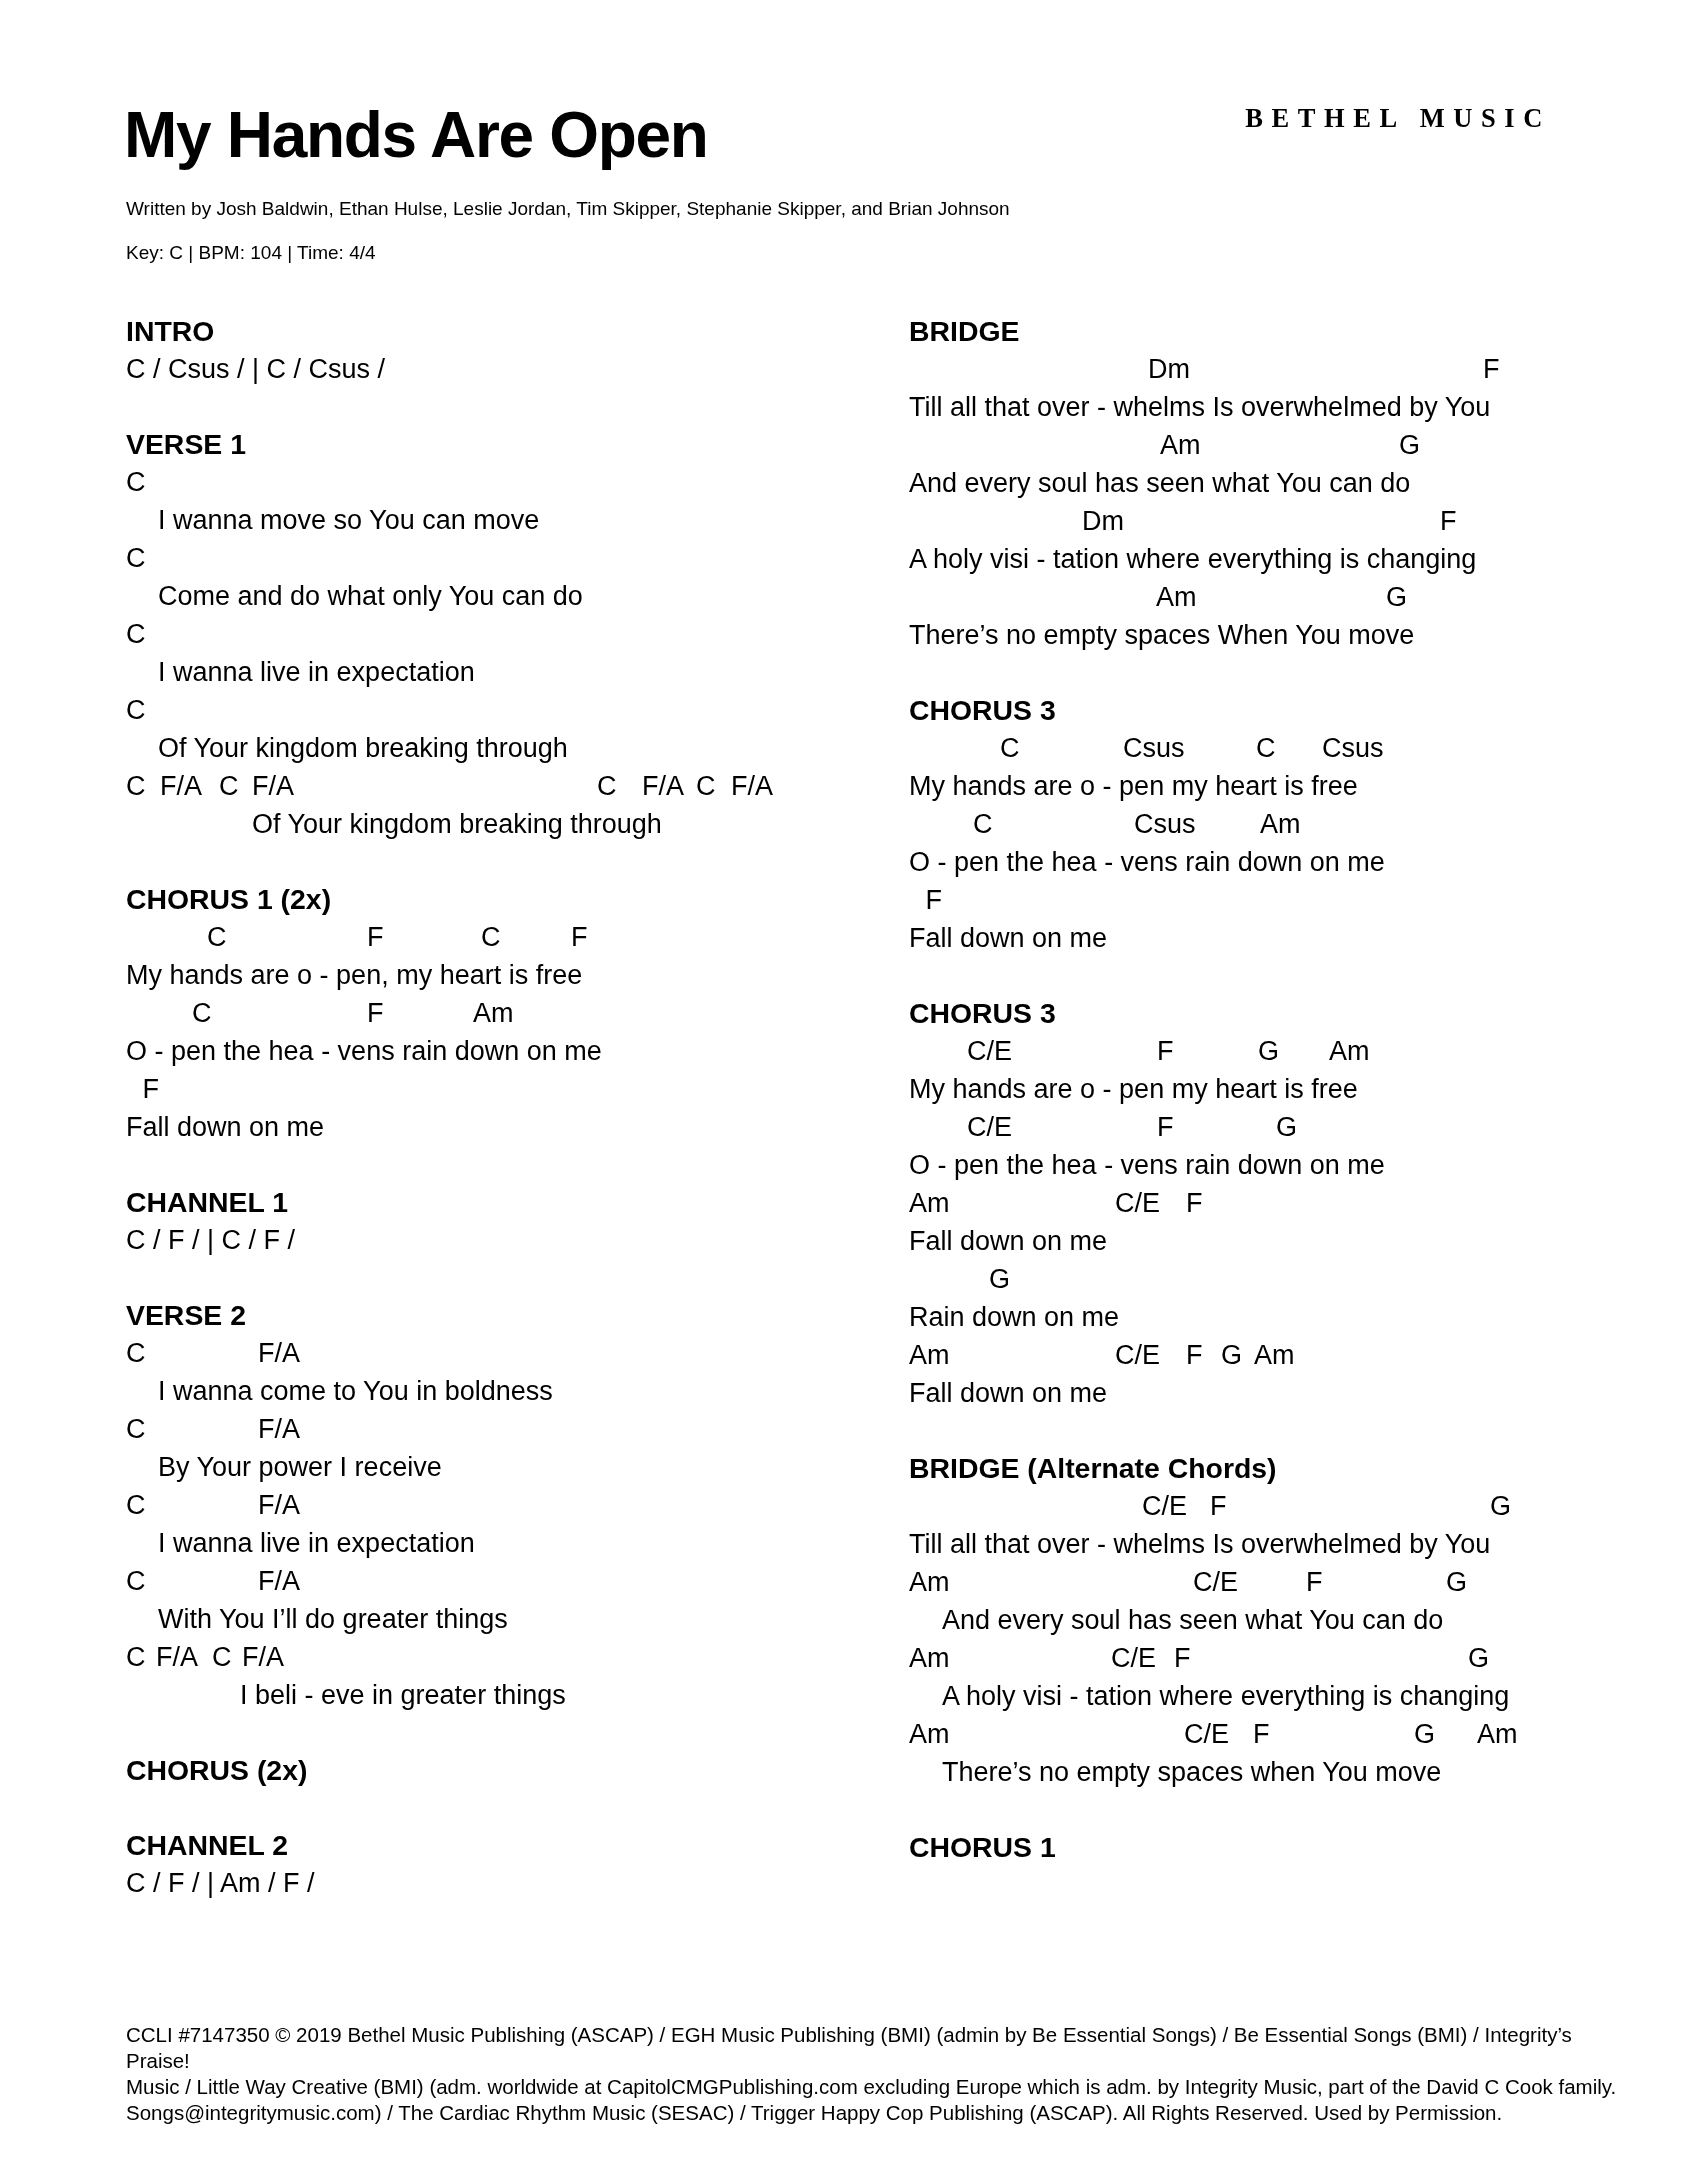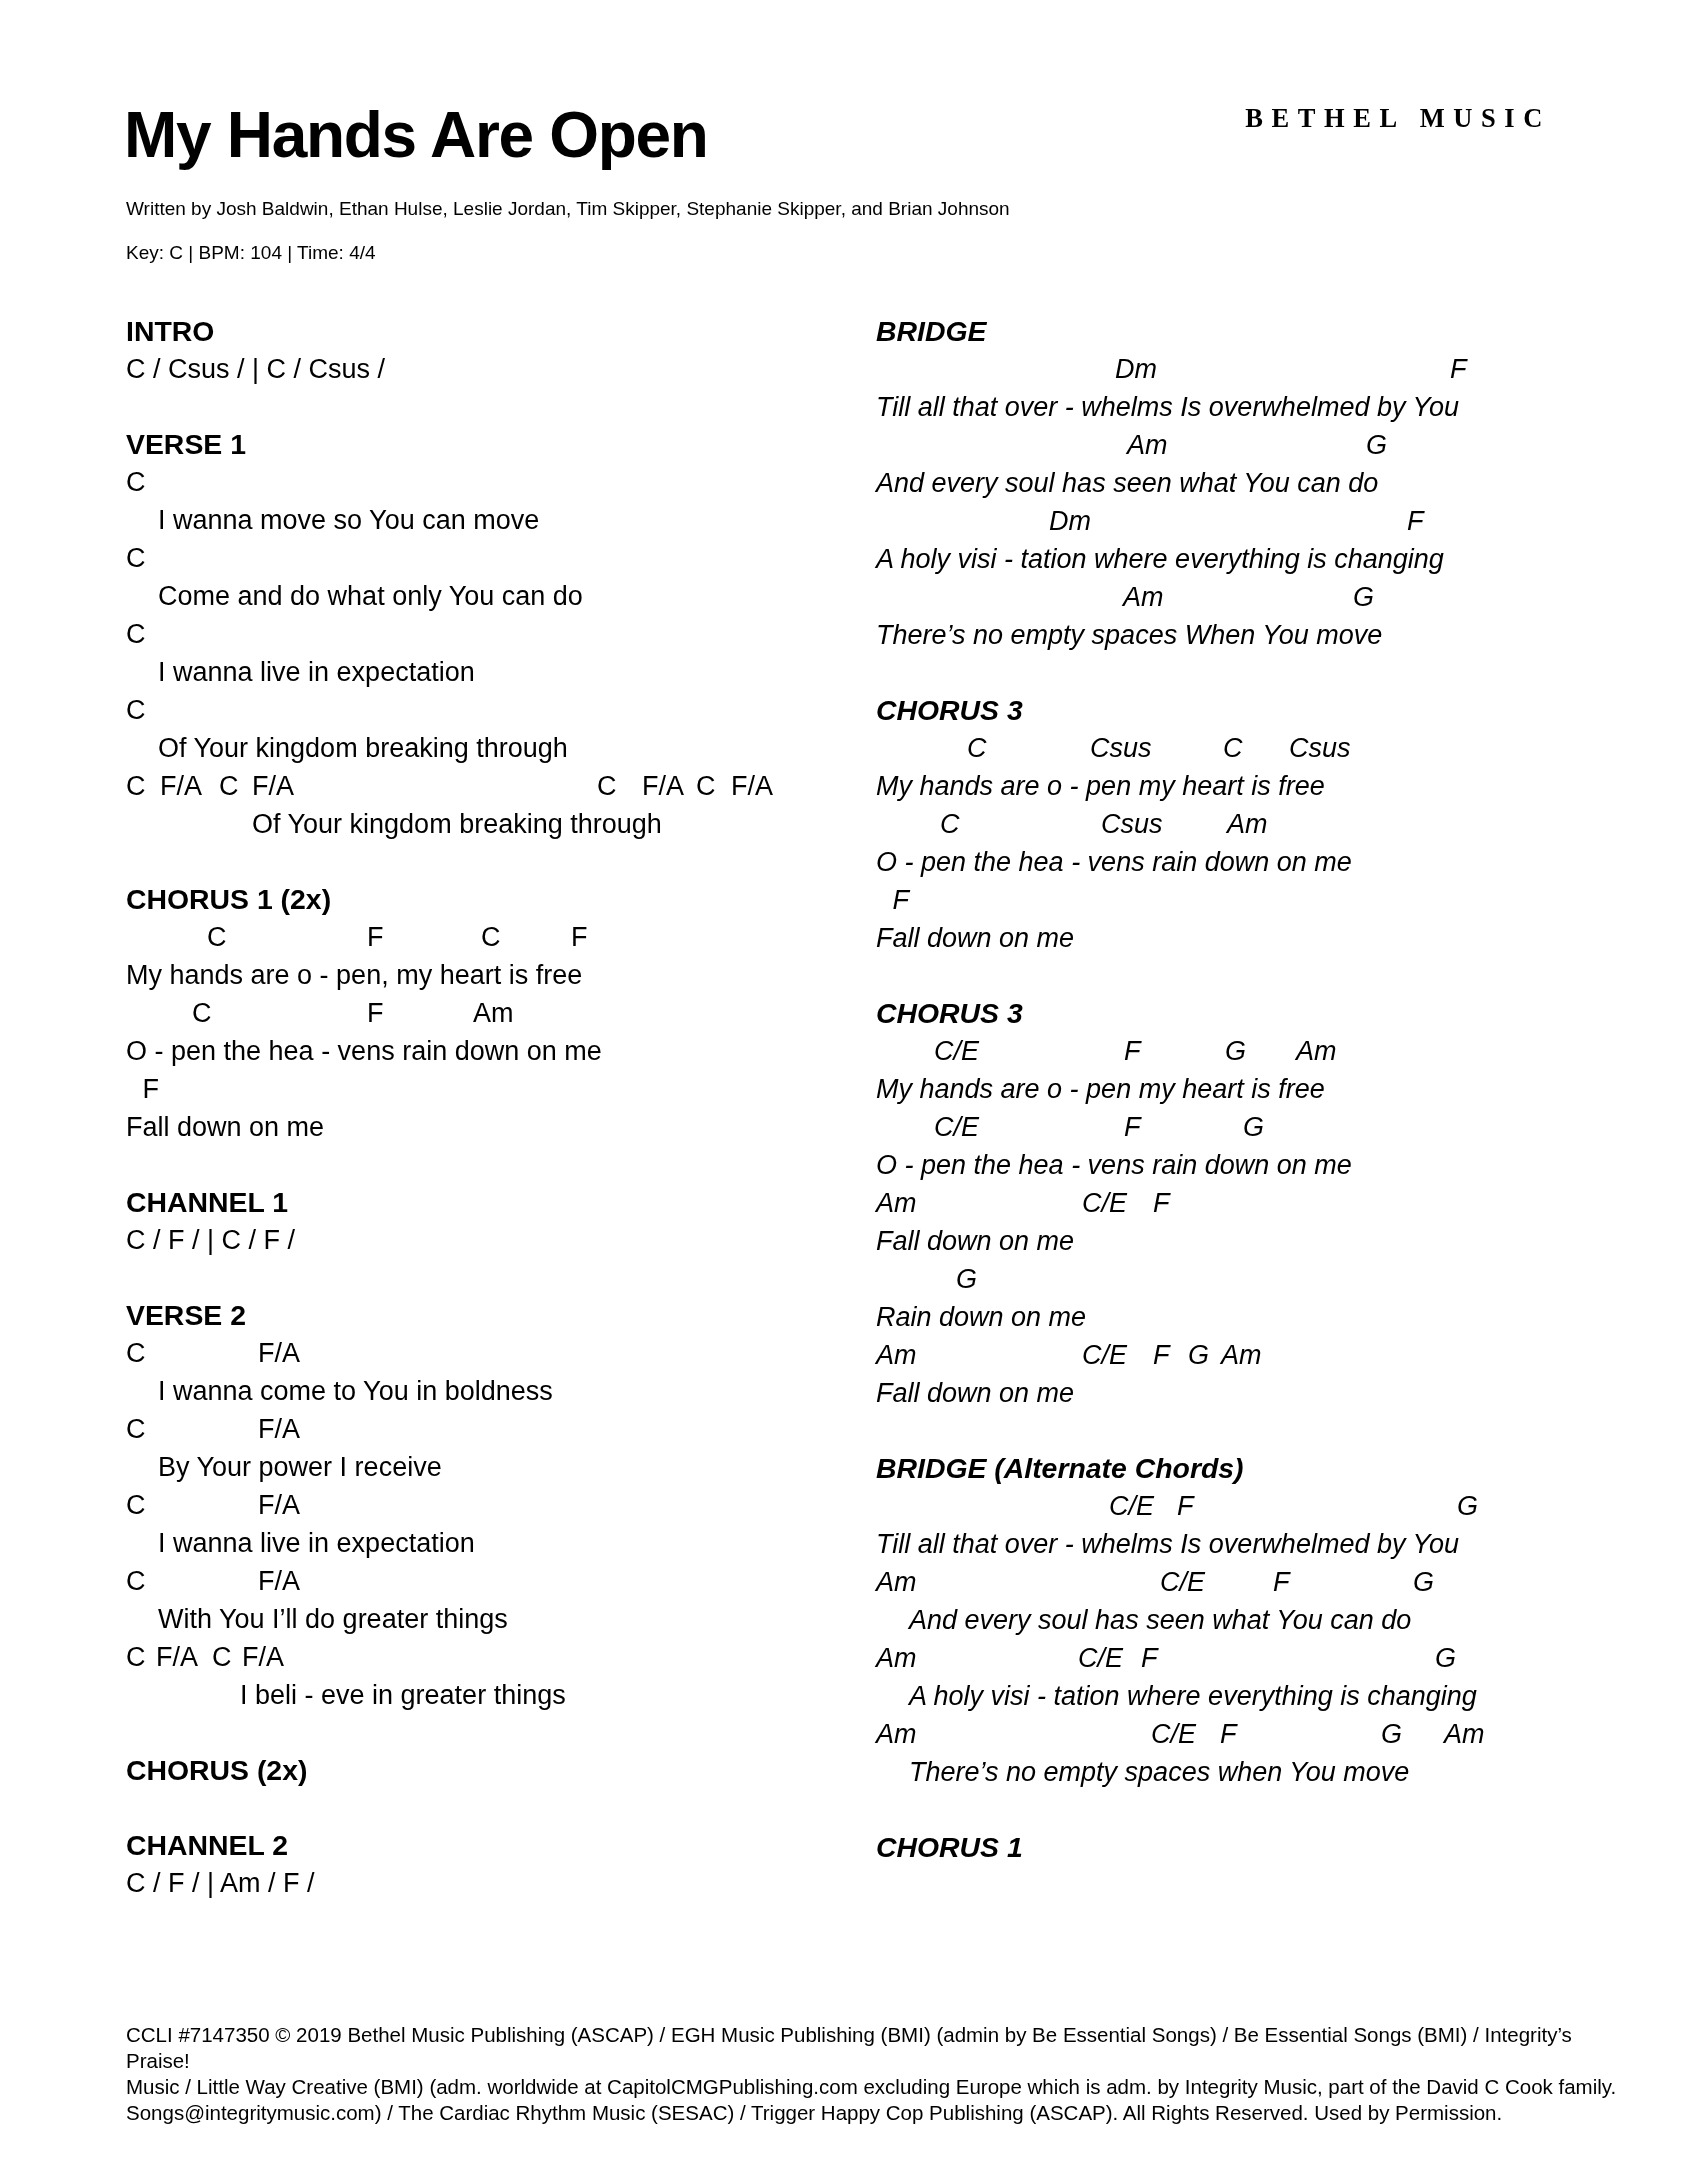--- a/index.html
+++ b/index.html
@@ -13,21 +13,21 @@
     font-size:64px;font-weight:bold;letter-spacing:-1.3px;white-space:nowrap;
   }
   .logo{
     position:absolute;top:103px;right:136px;
     font-family:"Liberation Serif",serif;font-size:26.5px;font-weight:bold;
     letter-spacing:8.6px;white-space:nowrap;text-align:right;
   }
   .byline-block{position:absolute;left:126px;top:187px;font-size:19px;line-height:44px;white-space:nowrap;}
   .col{position:absolute;top:312px;font-size:27px;}
   .col-left{left:126px;width:741px;}
-  .col-right{left:876px;width:774px;font-style:italic;}
+  .col-right{left:909px;width:774px;}
   .section{margin-bottom:37px;}
   .line{height:38px;line-height:38px;position:relative;white-space:pre;}
   .heading{font-weight:bold;font-size:28.4px;}
   .chord{position:absolute;top:0;line-height:38px;}
   .footer{
     position:absolute;left:126px;top:2022px;width:1495px;
     font-size:20.5px;line-height:26px;
   }
 </style>
 </head>

